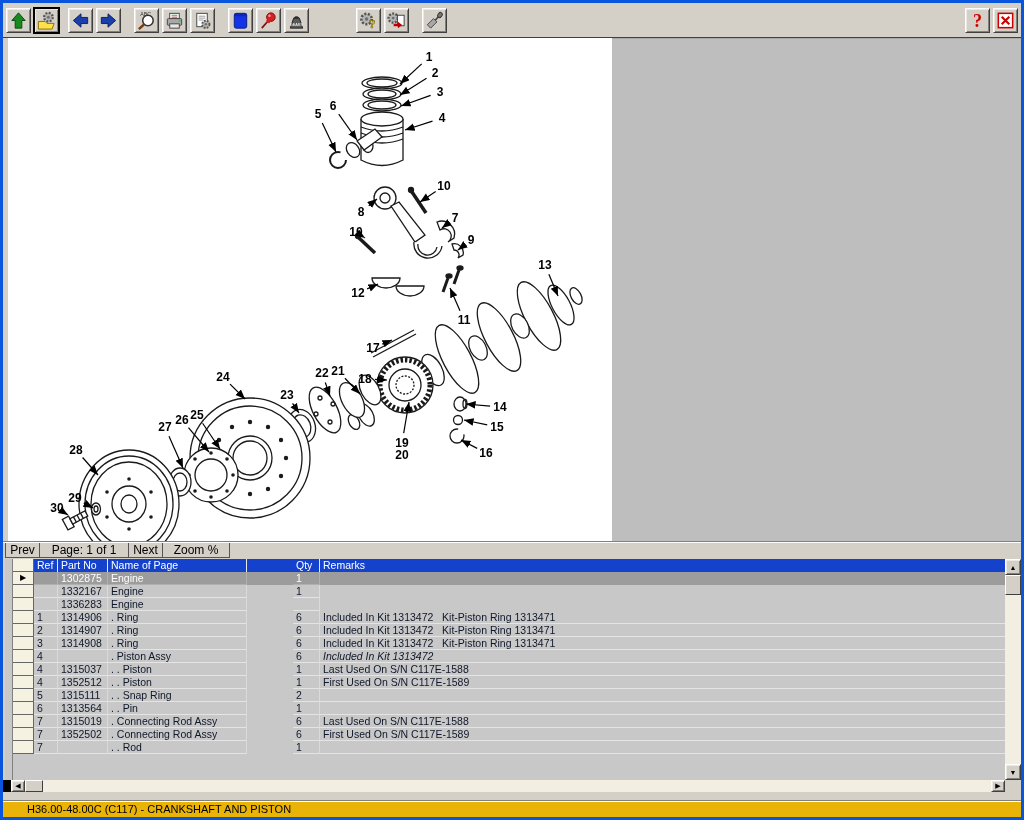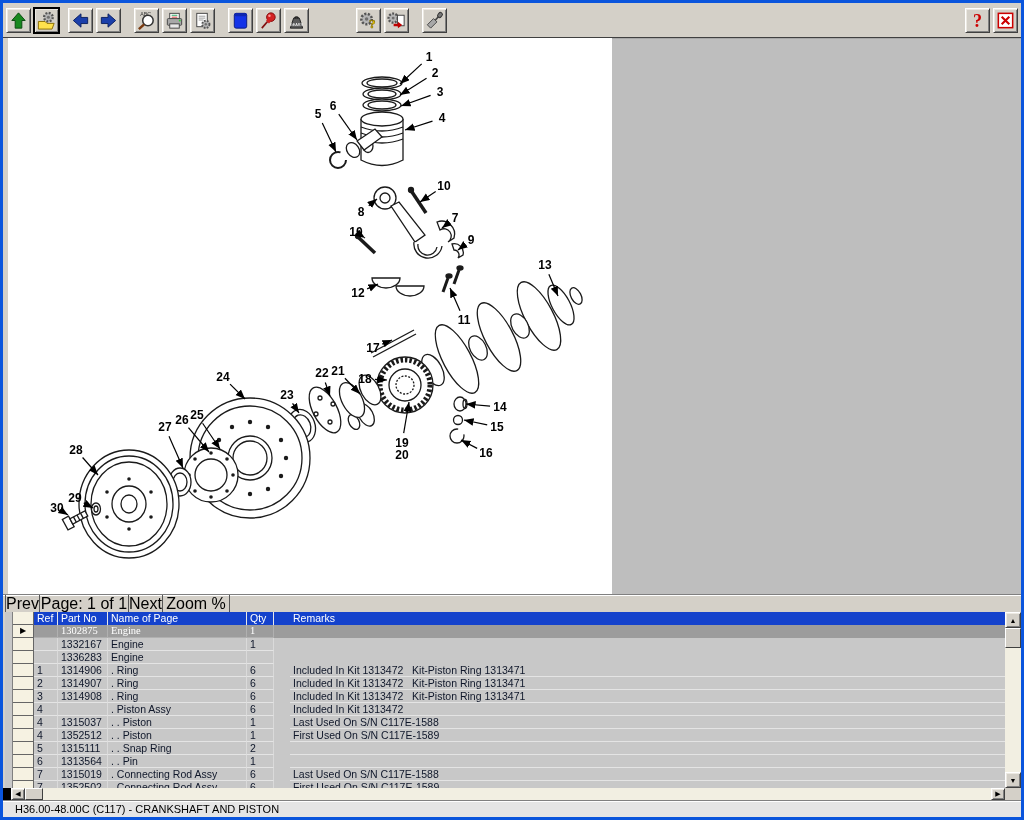--- a/index.html
+++ b/index.html
@@ -19,61 +19,61 @@
   .tspace-l{width:44px;flex:none;}
   .tfill{flex:1;}
   
   .main{flex:1;min-height:0;border-top:1px solid #404040;display:flex;background:#d4d0c8;}
   .canvas{width:604px;flex:none;margin-left:5px;background:#ffffff;position:relative;overflow:hidden;}
   .canvas svg{position:absolute;left:0;top:0;}
   .rightpanel{flex:1;background:#bebebe;border-top:1px solid #a8a8a8;}
   .callout-num{font:bold 12px "Liberation Sans",sans-serif;fill:#000;text-anchor:middle;dominant-baseline:central;}
   .cline{stroke:#000;stroke-width:1.2;}
   
-  .navbar{height:17px;flex:none;display:flex;font-size:16px;background:#d4d0c8;
-    border-top:1px solid #808080;box-shadow:inset 0 1px 0 #ffffff;align-items:flex-start;}
+  .navbar{height:17px;flex:none;display:flex;font-size:12px;background:#d4d0c8;
+    border-top:1px solid #808080;box-shadow:inset 0 1px 0 #ffffff;align-items:center;}
   .navcell{border-right:1px solid #555;border-bottom:1px solid #555;border-left:1px solid #555;
     margin-left:-1px;display:flex;align-items:center;justify-content:center;flex:none;}
   .navcell:first-child{margin-left:2px;}
   .nav-prev{width:33px;cursor:pointer;}
   .nav-page{width:88px;}
   .nav-next{width:33px;cursor:pointer;}
   .nav-zoom{width:66px;}
   
-  .gridwrap{height:176px;flex:none;display:flex;margin-left:2px;background:#c8c8c8;padding-left:7px;}
+  .gridwrap{height:221px;flex:none;display:flex;margin-left:2px;background:#c8c8c8;padding-left:7px;}
   .grid{flex:1;overflow:hidden;display:flex;flex-direction:column;border-left:1px solid #808080;}
   .ghead{display:flex;height:13px;flex:none;background:#1442cc;color:#fff;}
   .hsel{width:20px;flex:none;background:#f6f2e2;border-right:1px solid #666;border-bottom:1px solid #666;}
   .hcell{border-right:1px solid #e8e8e8;padding-left:3px;font-size:10.5px;line-height:13px;
     overflow:hidden;white-space:nowrap;flex:none;}
   .trow{display:flex;height:13px;flex:none;background:#c8c8c8;color:#0f172a;}
   .trow.selected{background:#9c9c9c;color:#fff;}
   .cell{font-size:10.5px;line-height:12px;padding-left:3px;overflow:hidden;white-space:pre;
     border-right:1px solid #dadada;border-bottom:1px solid #e4e4e4;flex:none;}
-  .trow.selected .cell{border-right-color:#b0b0b0;border-bottom-color:#b0b0b0;font-family:Liberation Serif, serif;}
+  .trow.selected .cell{border-right-color:#b0b0b0;border-bottom-color:#b0b0b0;}
   .c-sel{width:20px;flex:none;background:#f6f2e2;border-right:1px solid #666;border-bottom:1px solid #666;
     color:#000;text-align:center;font-size:8px;line-height:12px;}
-  .w-ref{width:20px;} .w-part{width:46px;} .w-name{width:135px;} .w-qty{width:23px;} .w-rem{flex:1;margin-left:16px;}
+  .w-ref{width:20px;} .w-part{width:46px;} .w-name{width:135px;} .w-qty{width:23px;margin-left:46px;} .w-rem{flex:1;}
   
   .vscroll{width:16px;flex:none;background:#f2efe2;display:flex;flex-direction:column;}
   .sbtn{background:#d4d0c8;border:1px solid;border-color:#ffffff #404040 #404040 #ffffff;
     box-shadow:inset 1px 1px 0 #ece9e2, inset -1px -1px 0 #808080;
     display:flex;align-items:center;justify-content:center;font-size:7px;color:#000;cursor:pointer;flex:none;}
   .vscroll .sbtn{height:14px;}
   .vthumb{height:18px;flex:none;background:#d4d0c8;border:1px solid;border-color:#ffffff #404040 #404040 #ffffff;cursor:pointer;}
   .vtrack{flex:1;}
   .hscroll{height:12px;flex:none;display:flex;background:#f2efe2;}
   .blackbox{width:8px;flex:none;background:#000;}
   .hscroll .sbtn{width:12px;}
   .hthumb{width:16px;flex:none;background:#d4d0c8;border:1px solid;border-color:#ffffff #404040 #404040 #ffffff;cursor:pointer;}
   .htrack{flex:1;}
   .scorner{width:16px;flex:none;background:#d4d0c8;}
   
-  .statusbar{height:16px;flex:none;background:#e5e5e5;font-size:11px;line-height:16px;
-    padding-left:12px;box-shadow:inset 0 1px 0 #ffffff;border-top:1px solid #808080;color:#000;}
+  .statusbar{height:16px;flex:none;background:#eab308;font-size:11px;line-height:16px;
+    padding-left:24px;box-shadow:inset 0 1px 0 #ffffff;border-top:1px solid #808080;color:#000;margin-top:8px;}
 </style>
 </head>
 <body>
 
 <div class="window">
 
   <div class="toolbar">
     <button class="tbtn" aria-label="up-arrow-icon">
       <svg viewBox="0 0 22 22">
         <path d="M11 3 L18 11 H14.5 V19 H7.5 V11 H4 Z" fill="#18891f" stroke="#0a4a10" stroke-width="1"></path>
@@ -458,21 +458,21 @@
     <div class="cell w-name cval">. Ring</div>
     <div class="cell w-qty cval">6</div>
     <div class="cell w-rem cval" style="border-right:none;">Included In Kit 1313472   Kit-Piston Ring 1313471</div>
   </div>
           <div class="trow">
     <div class="c-sel"><span class="selmark"></span></div>
     <div class="cell w-ref cval">4</div>
     <div class="cell w-part cval"></div>
     <div class="cell w-name cval">. Piston Assy</div>
     <div class="cell w-qty cval">6</div>
-    <div class="cell w-rem cval" style="border-right:none;">Included In Kit 1313472</div>
+    <div class="cell w-rem cval" style="border-right:none;font-style:italic;">Included In Kit 1313472</div>
   </div>
           <div class="trow">
     <div class="c-sel"><span class="selmark"></span></div>
     <div class="cell w-ref cval">4</div>
     <div class="cell w-part cval">1315037</div>
     <div class="cell w-name cval">. . Piston</div>
     <div class="cell w-qty cval">1</div>
     <div class="cell w-rem cval" style="border-right:none;">Last Used On S/N C117E-1588</div>
   </div>
           <div class="trow">

